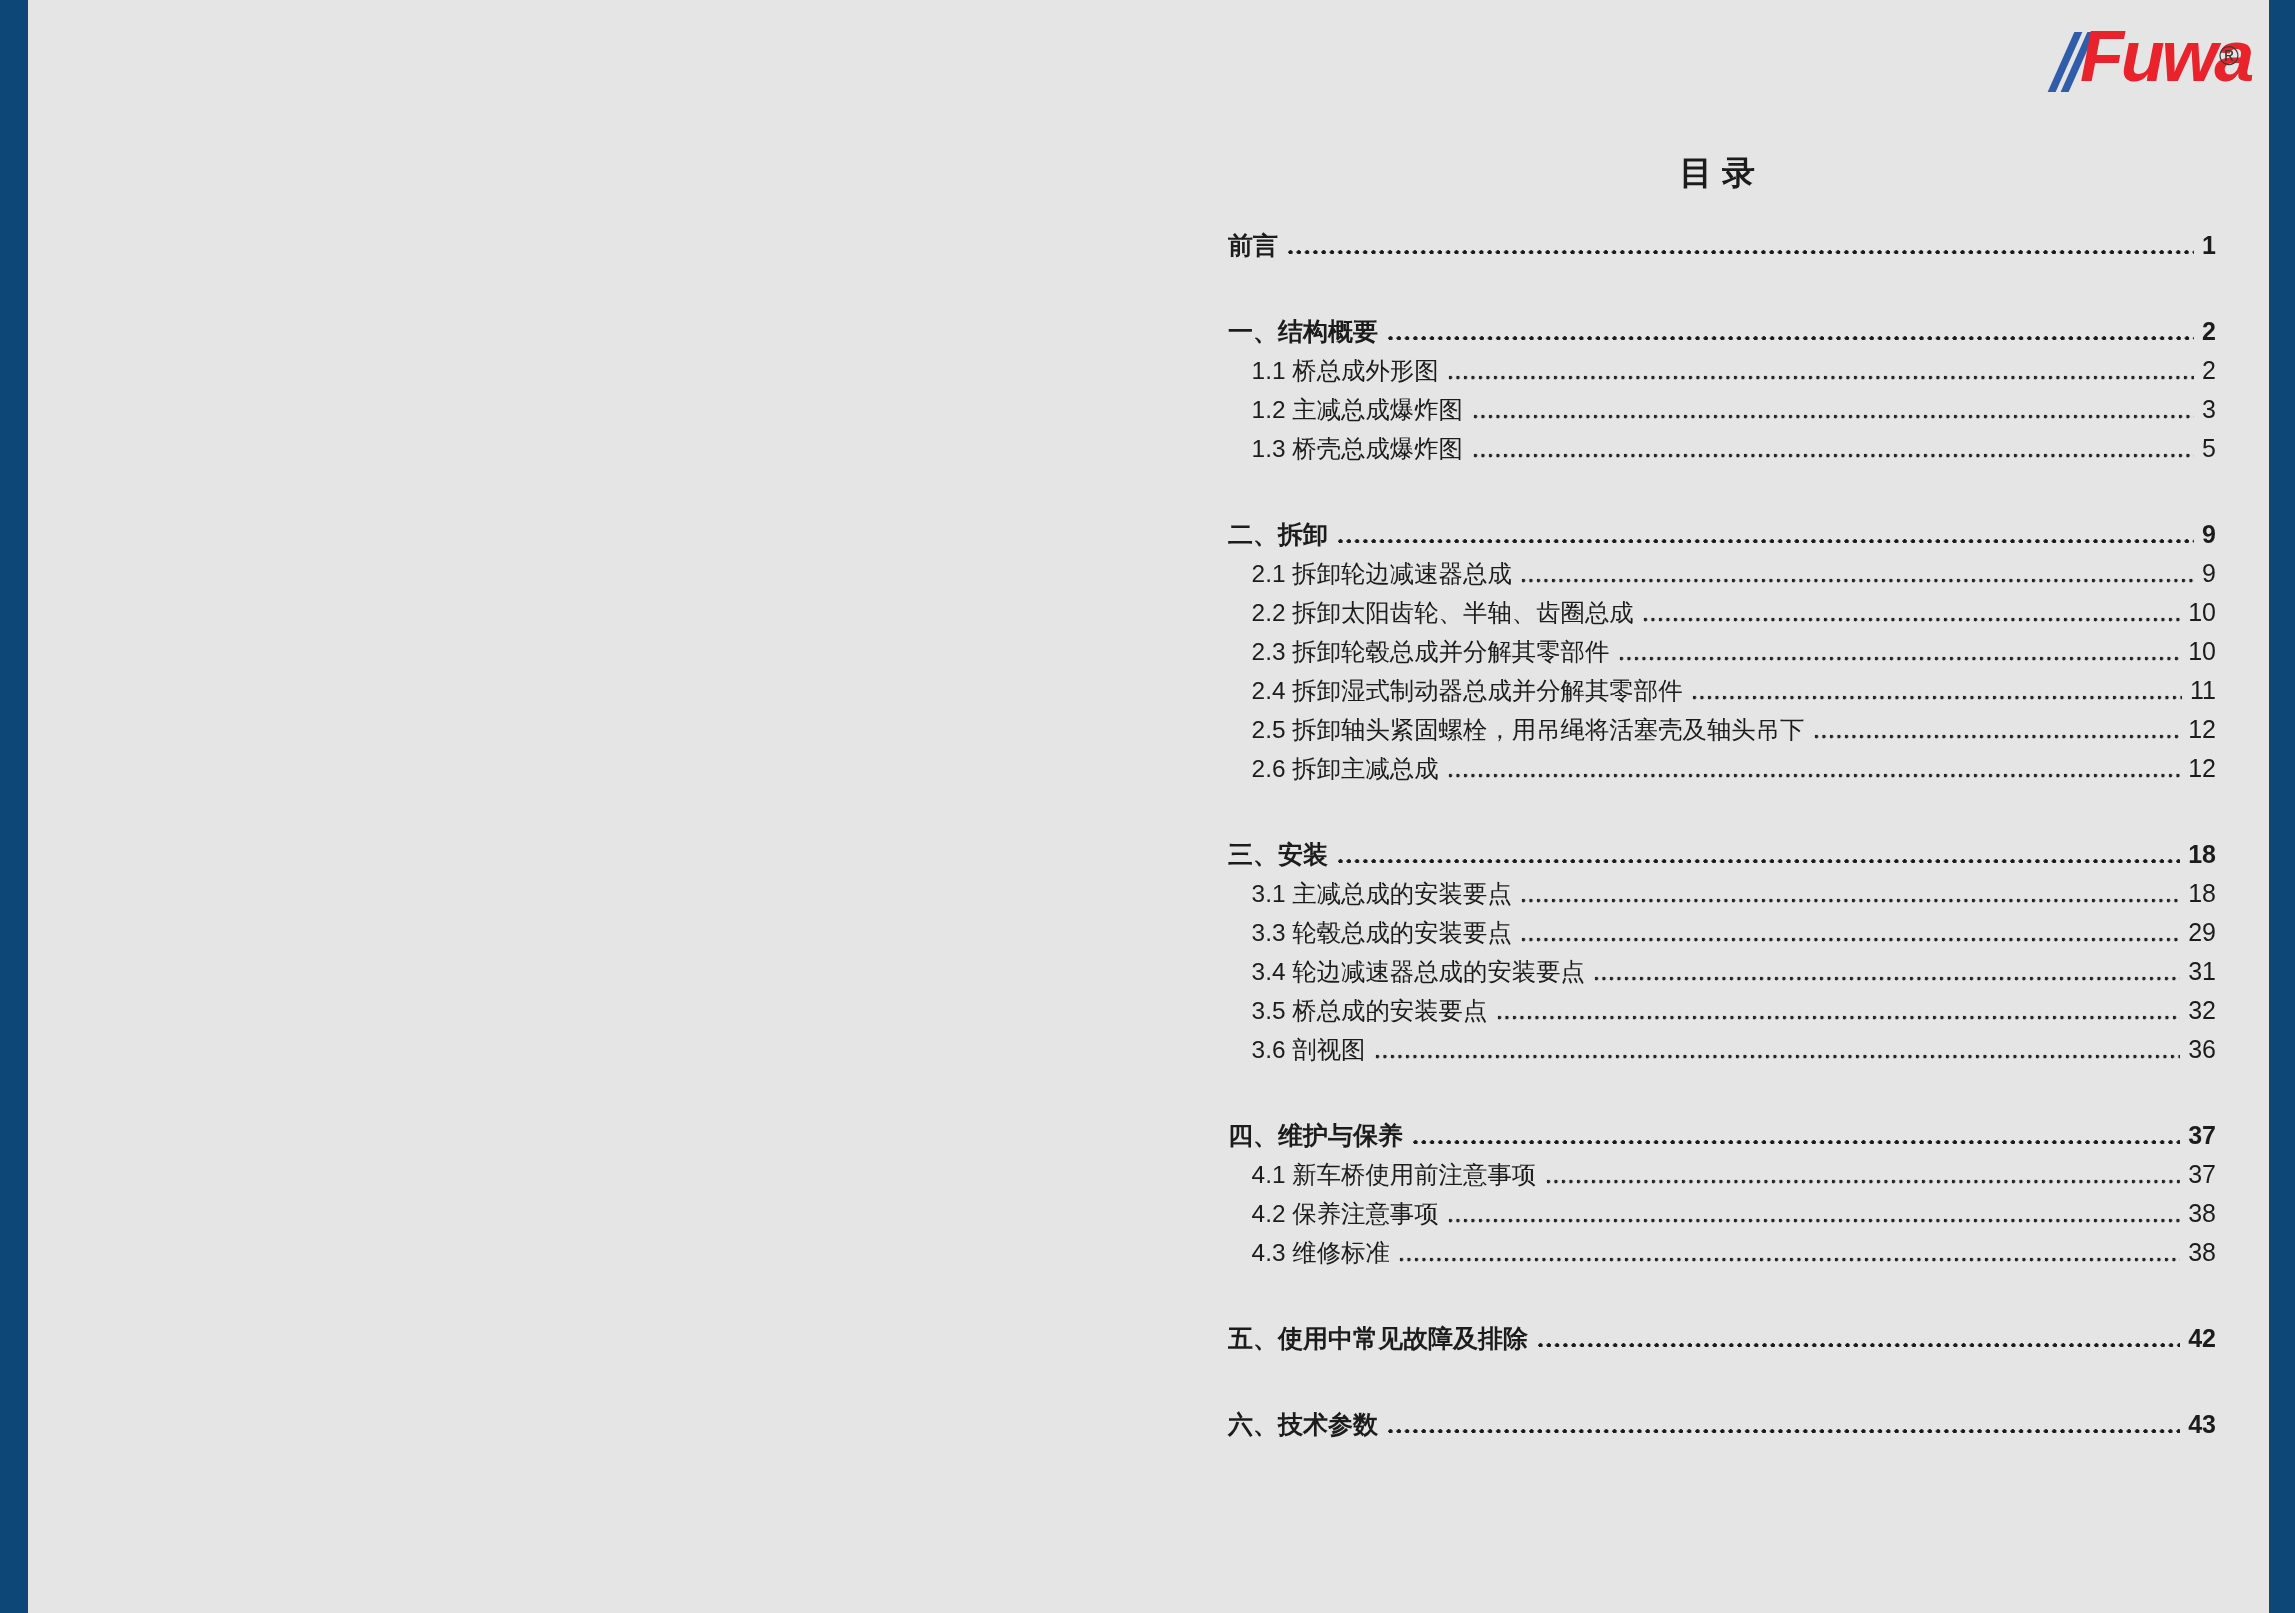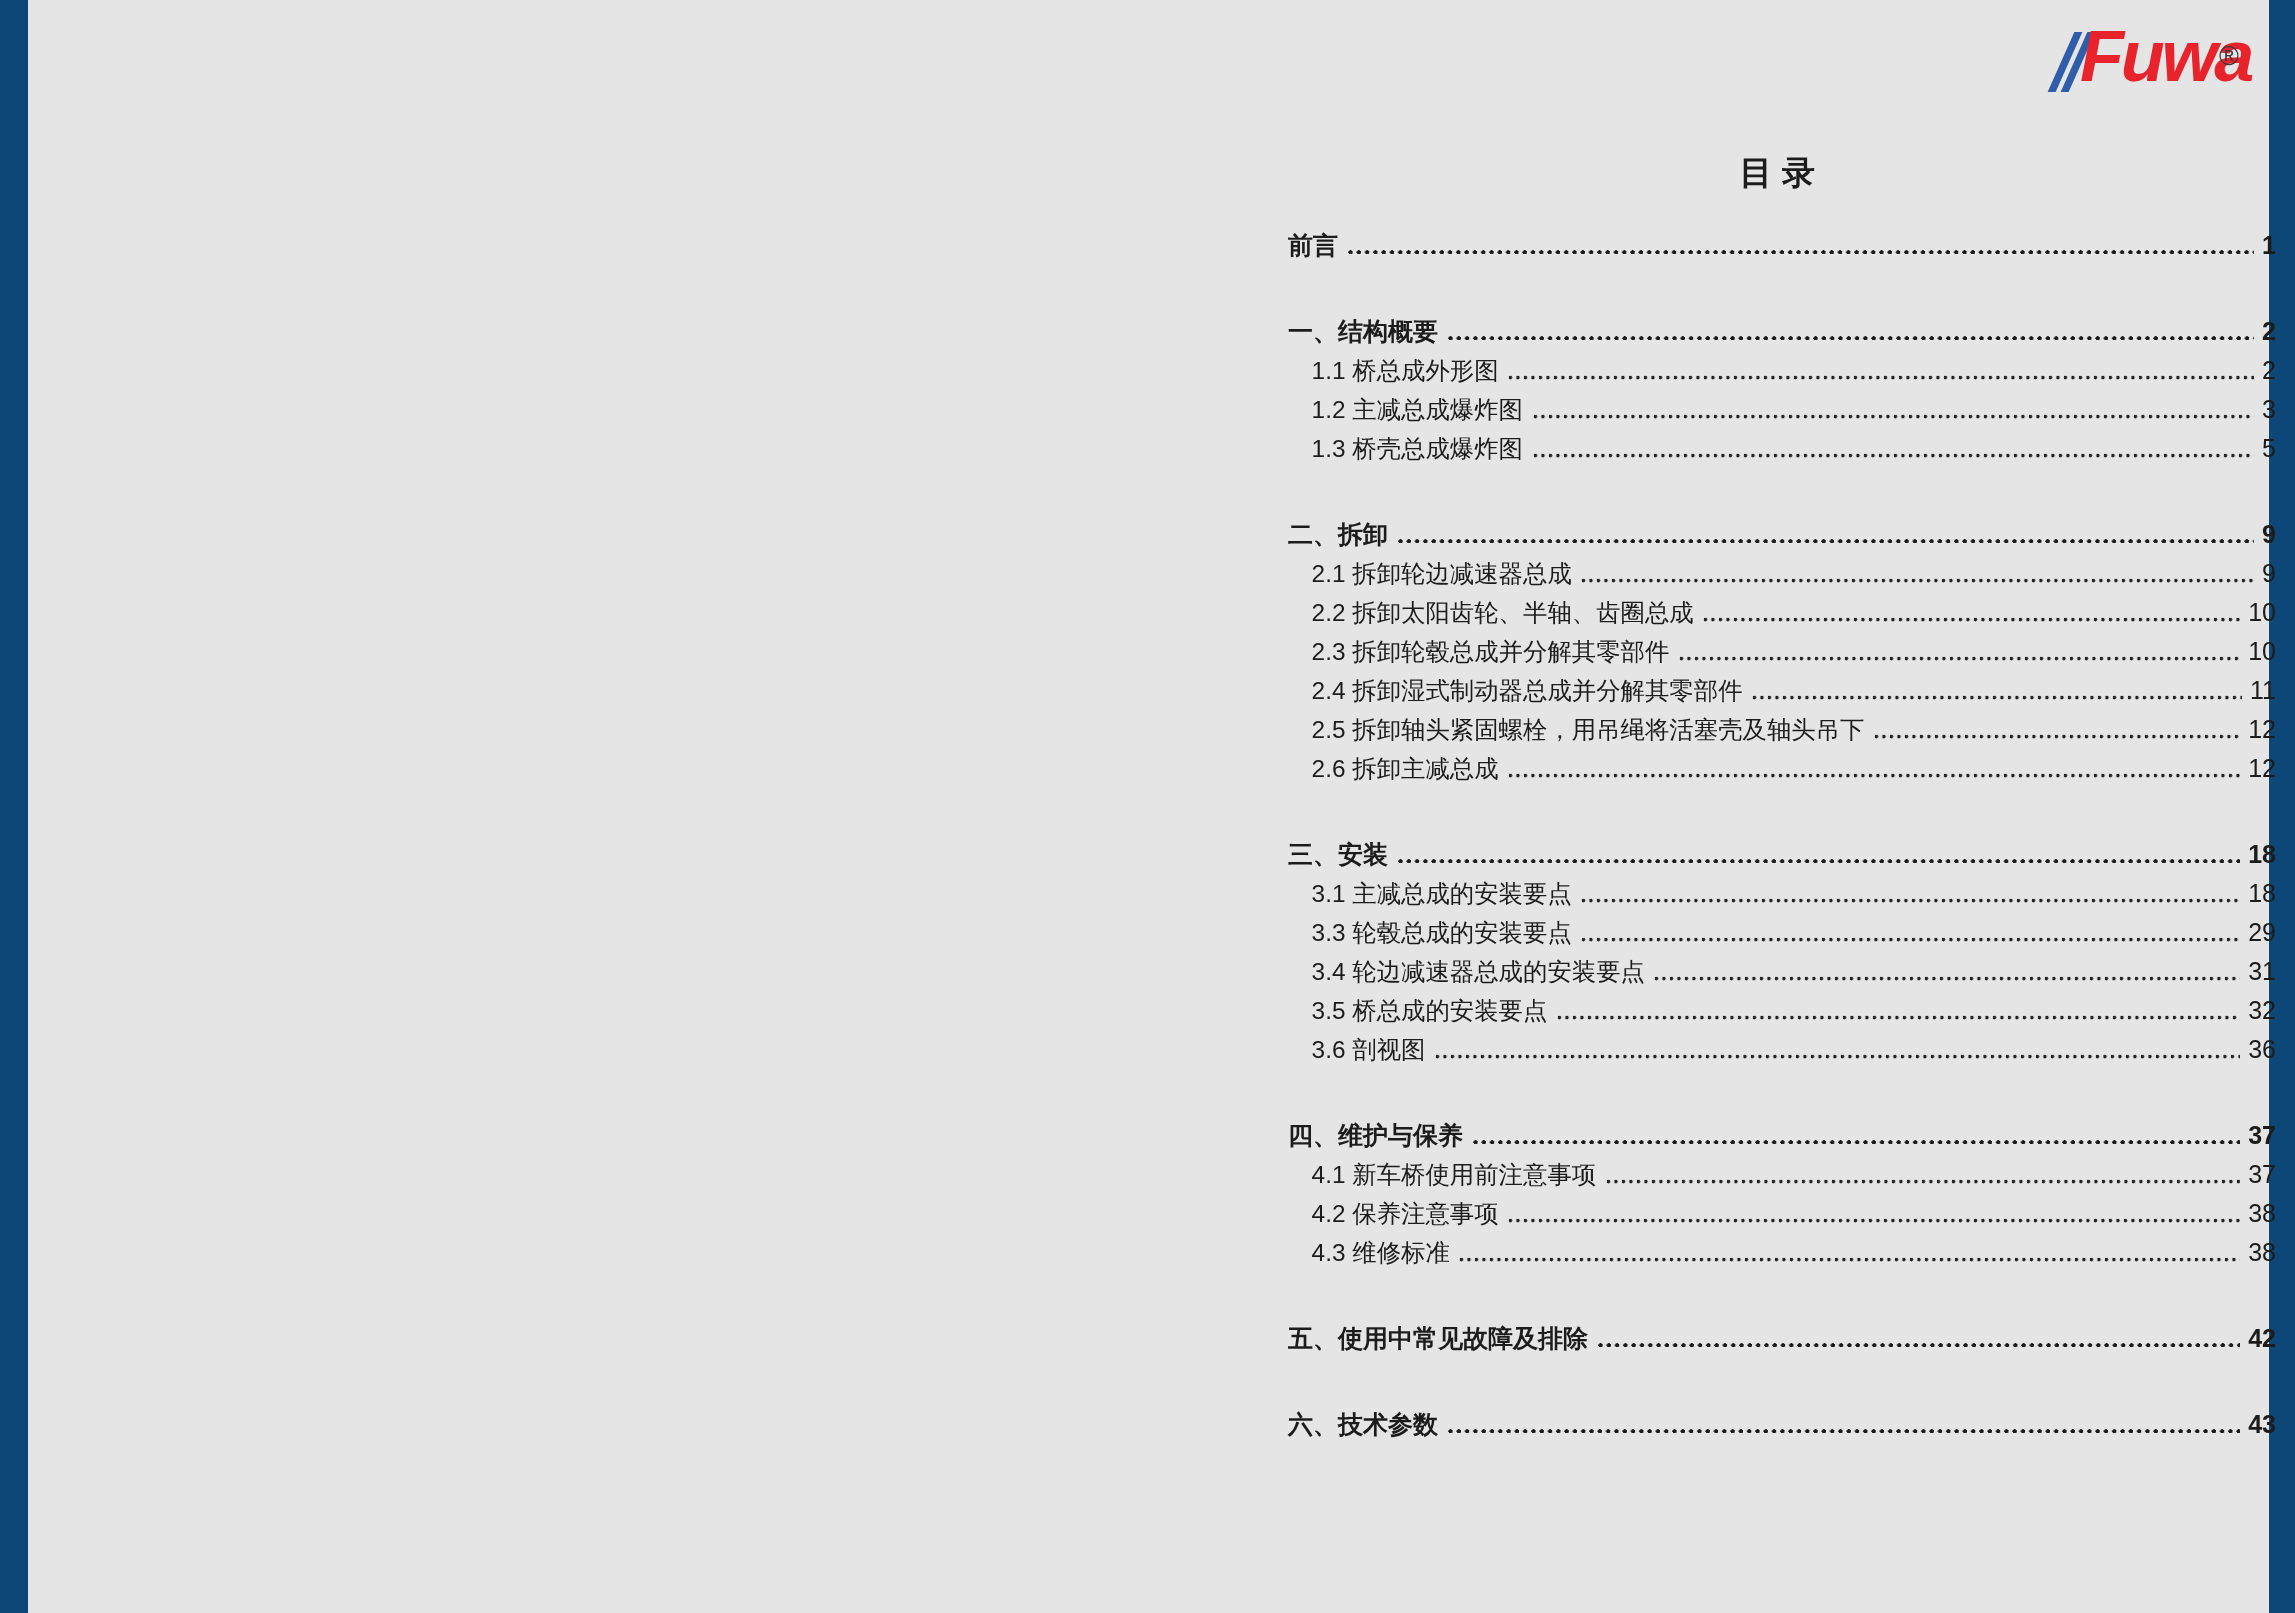--- a/index.html
+++ b/index.html
@@ -61,21 +61,21 @@
     color: #3a3a3a;
     font-size: 27px;
     font-weight: normal;
     font-style: normal;
     line-height: 27px;
   }
 
   
   .doc-col {
     position: absolute;
-    left: 1288px;
+    left: 1228px;
     top: 150px;
     width: 988px;
   }
   .doc-title {
     text-align: center;
     font-family: "Liberation Serif", serif;
     font-size: 33px;
     font-weight: bold;
     color: #1c1c1c;
     letter-spacing: 9.5px;

